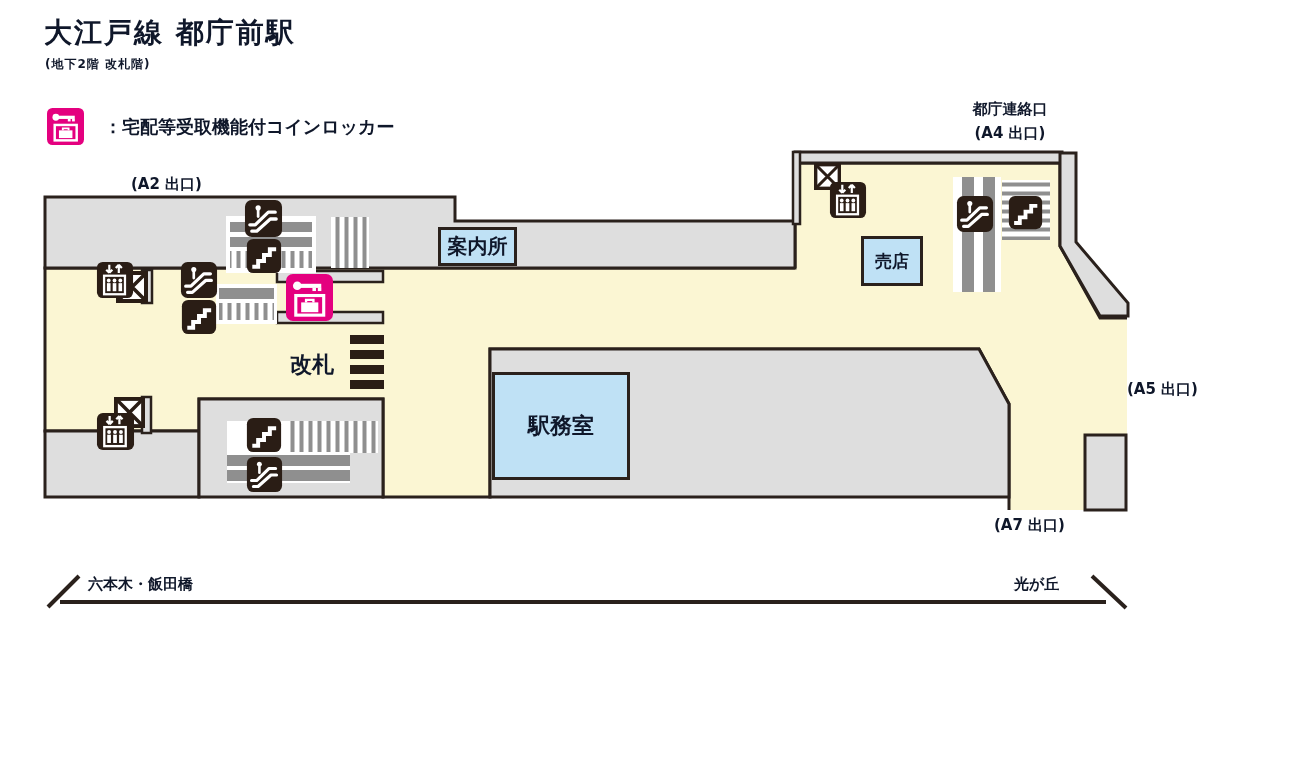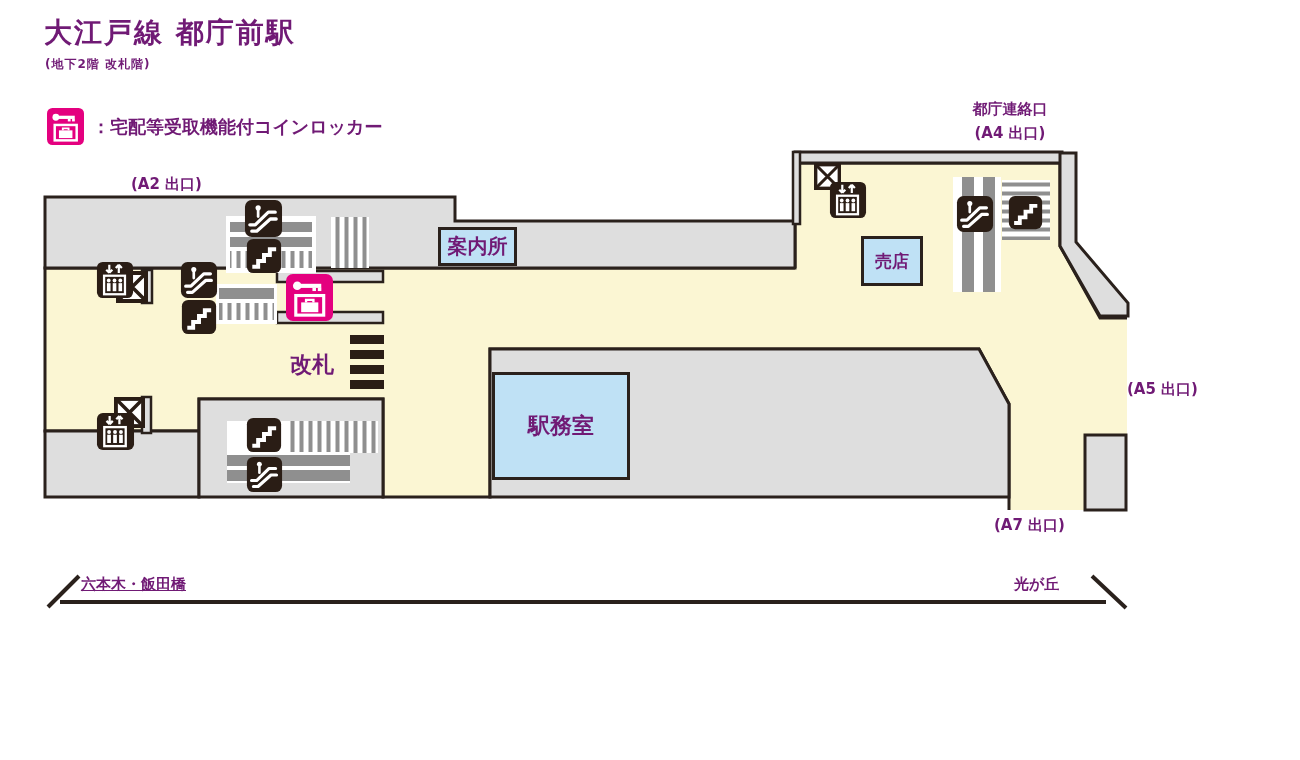--- a/index.html
+++ b/index.html
@@ -1,21 +1,21 @@
 <!DOCTYPE html>
 <html><head>
 <meta charset="utf-8">
 <style>
   html,body{margin:0;padding:0;background:#ffffff;}
   .stage{position:relative;width:1300px;height:760px;background:#ffffff;overflow:hidden;
-         font-family:"DejaVu Sans","Liberation Sans",sans-serif;color:#701a75;}
+         font-family:"DejaVu Sans","Liberation Sans",sans-serif;color:#0f172a;}
   .abs{position:absolute;}
   .title{left:44px;top:14px;font-size:28px;font-weight:bold;letter-spacing:2px;}
   .subtitle{left:45px;top:56px;font-size:12px;font-weight:bold;letter-spacing:1px;}
-  .legend-row{left:47px;top:108px;display:flex;align-items:center;gap:8px;}
+  .legend-row{left:47px;top:108px;display:flex;align-items:center;gap:20px;}
   .legend-text{font-size:18px;font-weight:bold;}
   .maplabel{font-size:15px;font-weight:bold;white-space:nowrap;}
   .room{position:absolute;background:#BFE1F5;border:3px solid #2A211C;display:flex;
         align-items:center;justify-content:center;font-weight:bold;white-space:nowrap;}
   svg.map{position:absolute;left:0;top:0;}
   .ctr{text-align:center;}
 </style>
 </head>
 <body>
 
@@ -175,16 +175,16 @@
   <div class="abs maplabel ctr" style="left:945px;top:124px;width:130px;text-align:center;">(A4 出口)</div>
   <div class="abs maplabel" style="left:1127px;top:380px;">(A5 出口)</div>
   <div class="abs maplabel" style="left:994px;top:516px;">(A7 出口)</div>
 
   <div class="abs" style="left:290px;top:350px;font-size:22px;font-weight:bold;">改札</div>
 
   <div class="room" style="left:438px;top:227px;width:73px;height:33px;font-size:20px;">案内所</div>
   <div class="room" style="left:861px;top:236px;width:56px;height:44px;font-size:17px;">売店</div>
   <div class="room" style="left:492px;top:372px;width:132px;height:102px;font-size:22px;">駅務室</div>
 
-  <div class="abs maplabel" style="left:81px;top:575px;text-decoration:underline;">六本木・飯田橋</div>
+  <div class="abs maplabel" style="left:88px;top:575px;">六本木・飯田橋</div>
   <div class="abs maplabel" style="left:1014px;top:575px;">光が丘</div>
 
 </div>
 
 </body></html>

